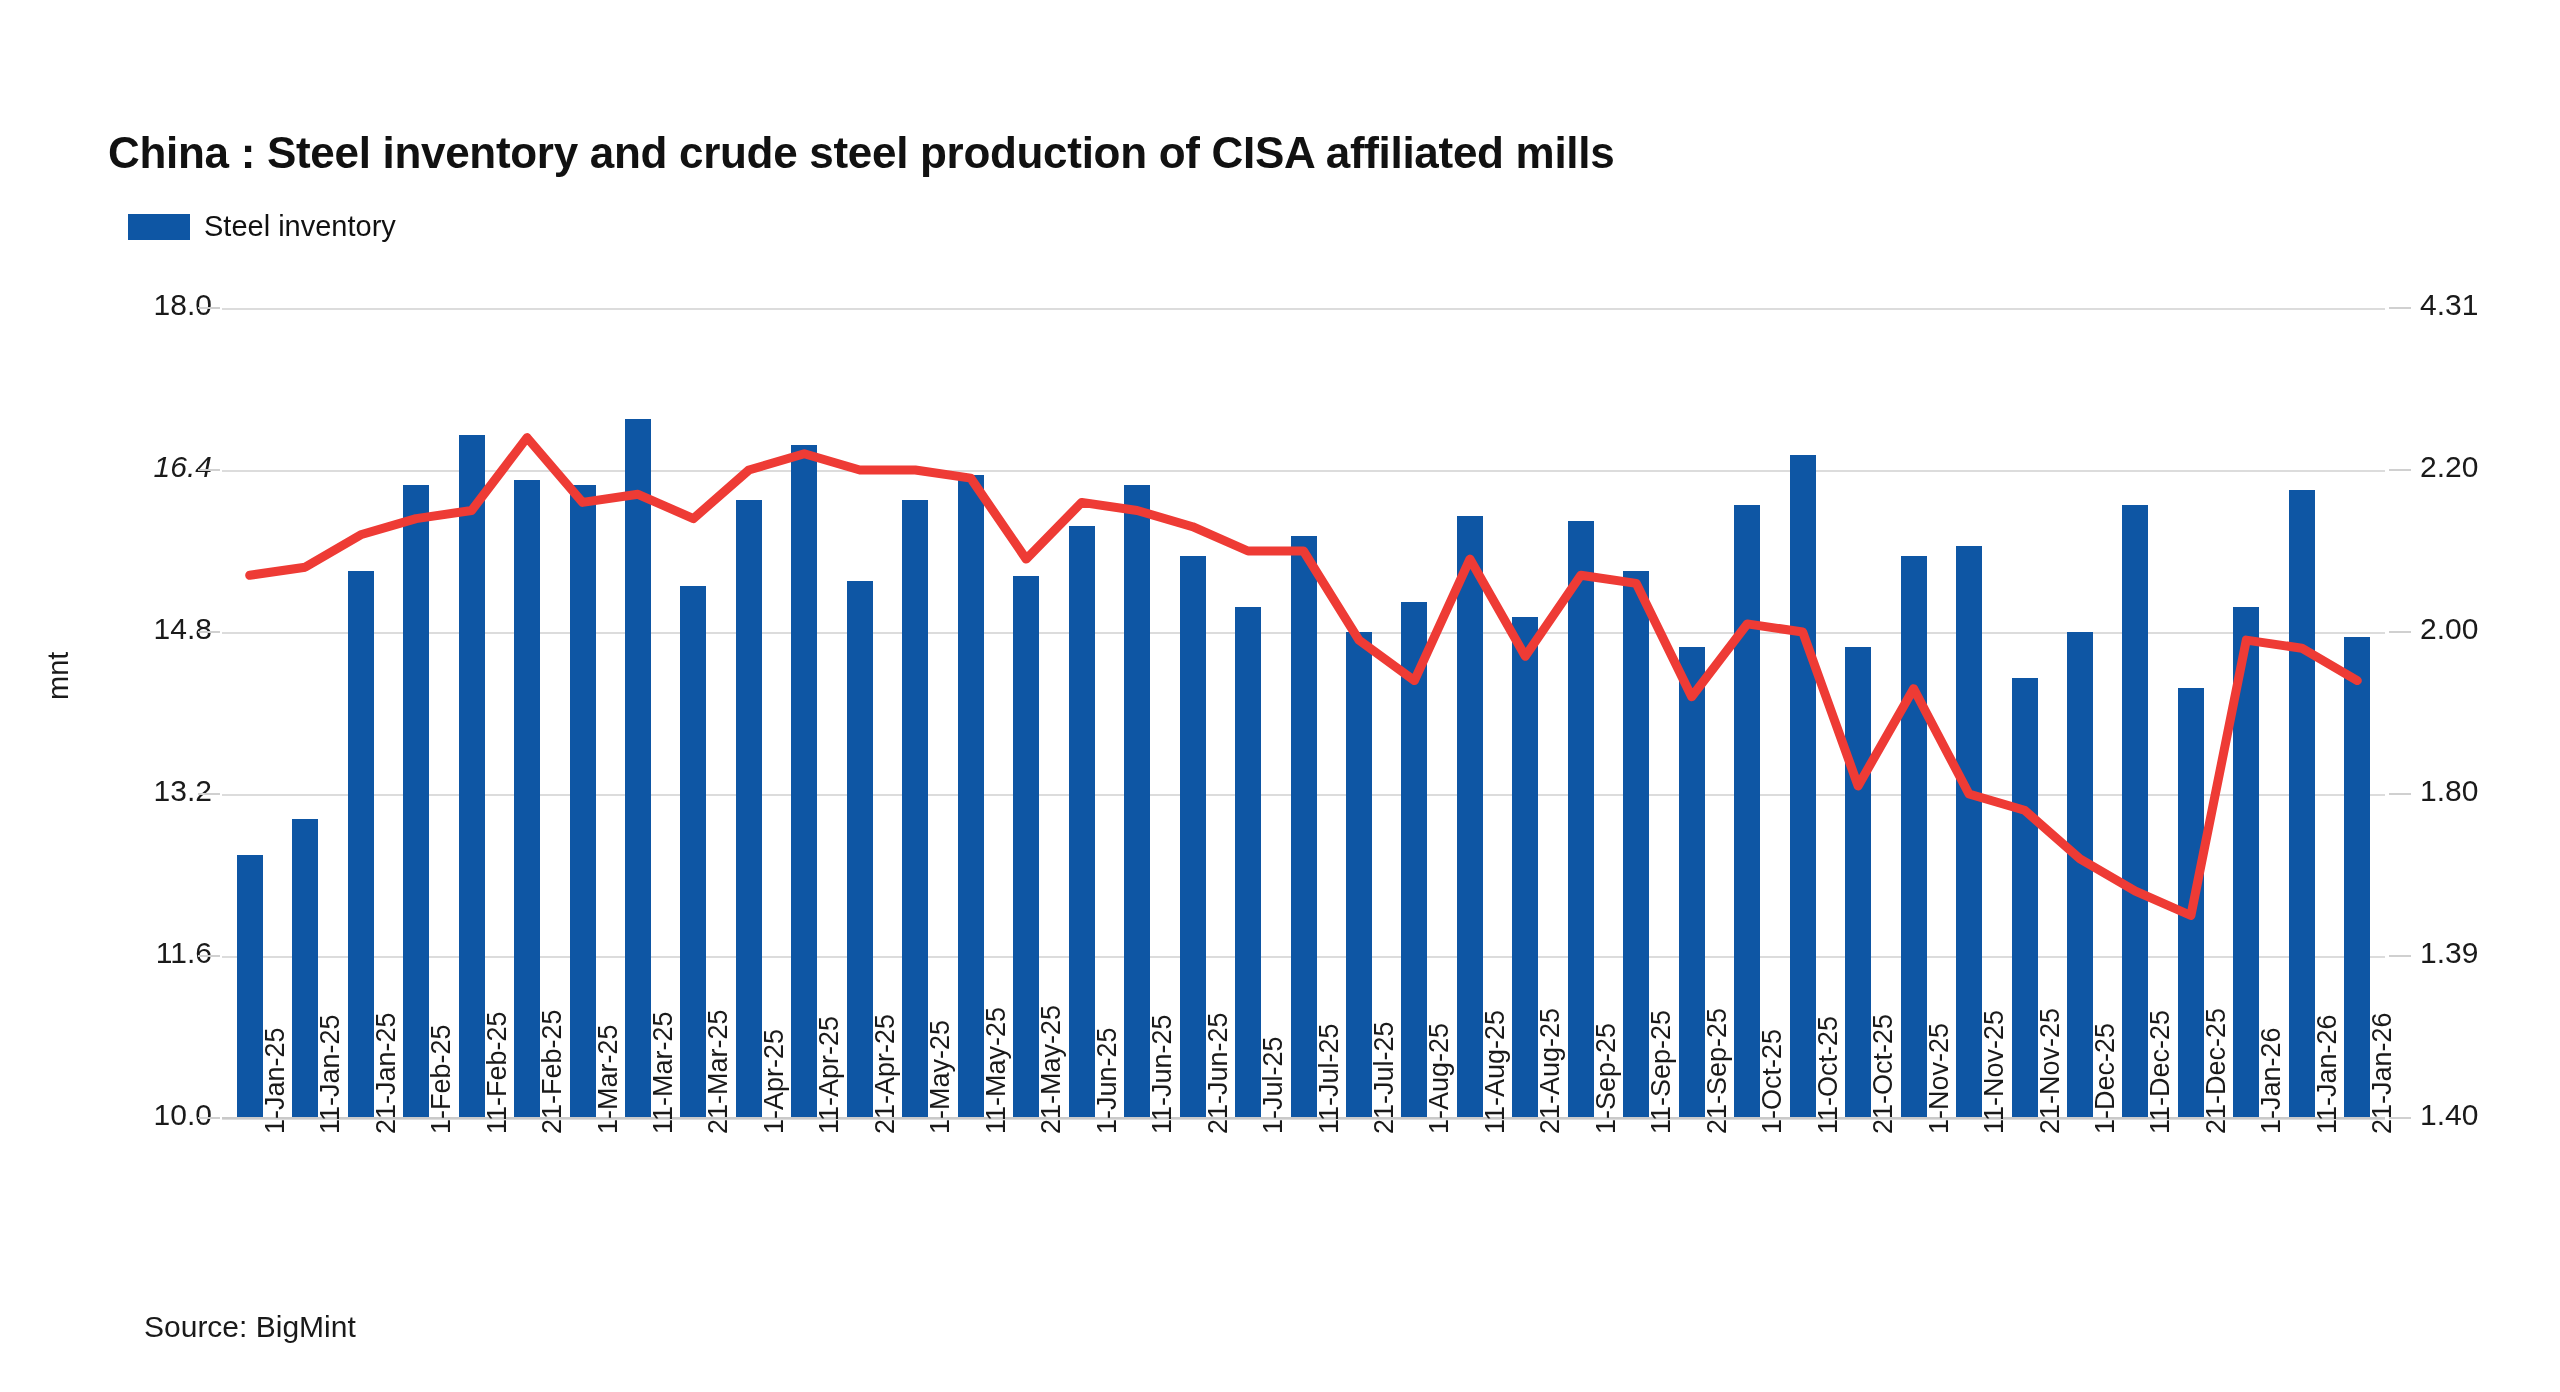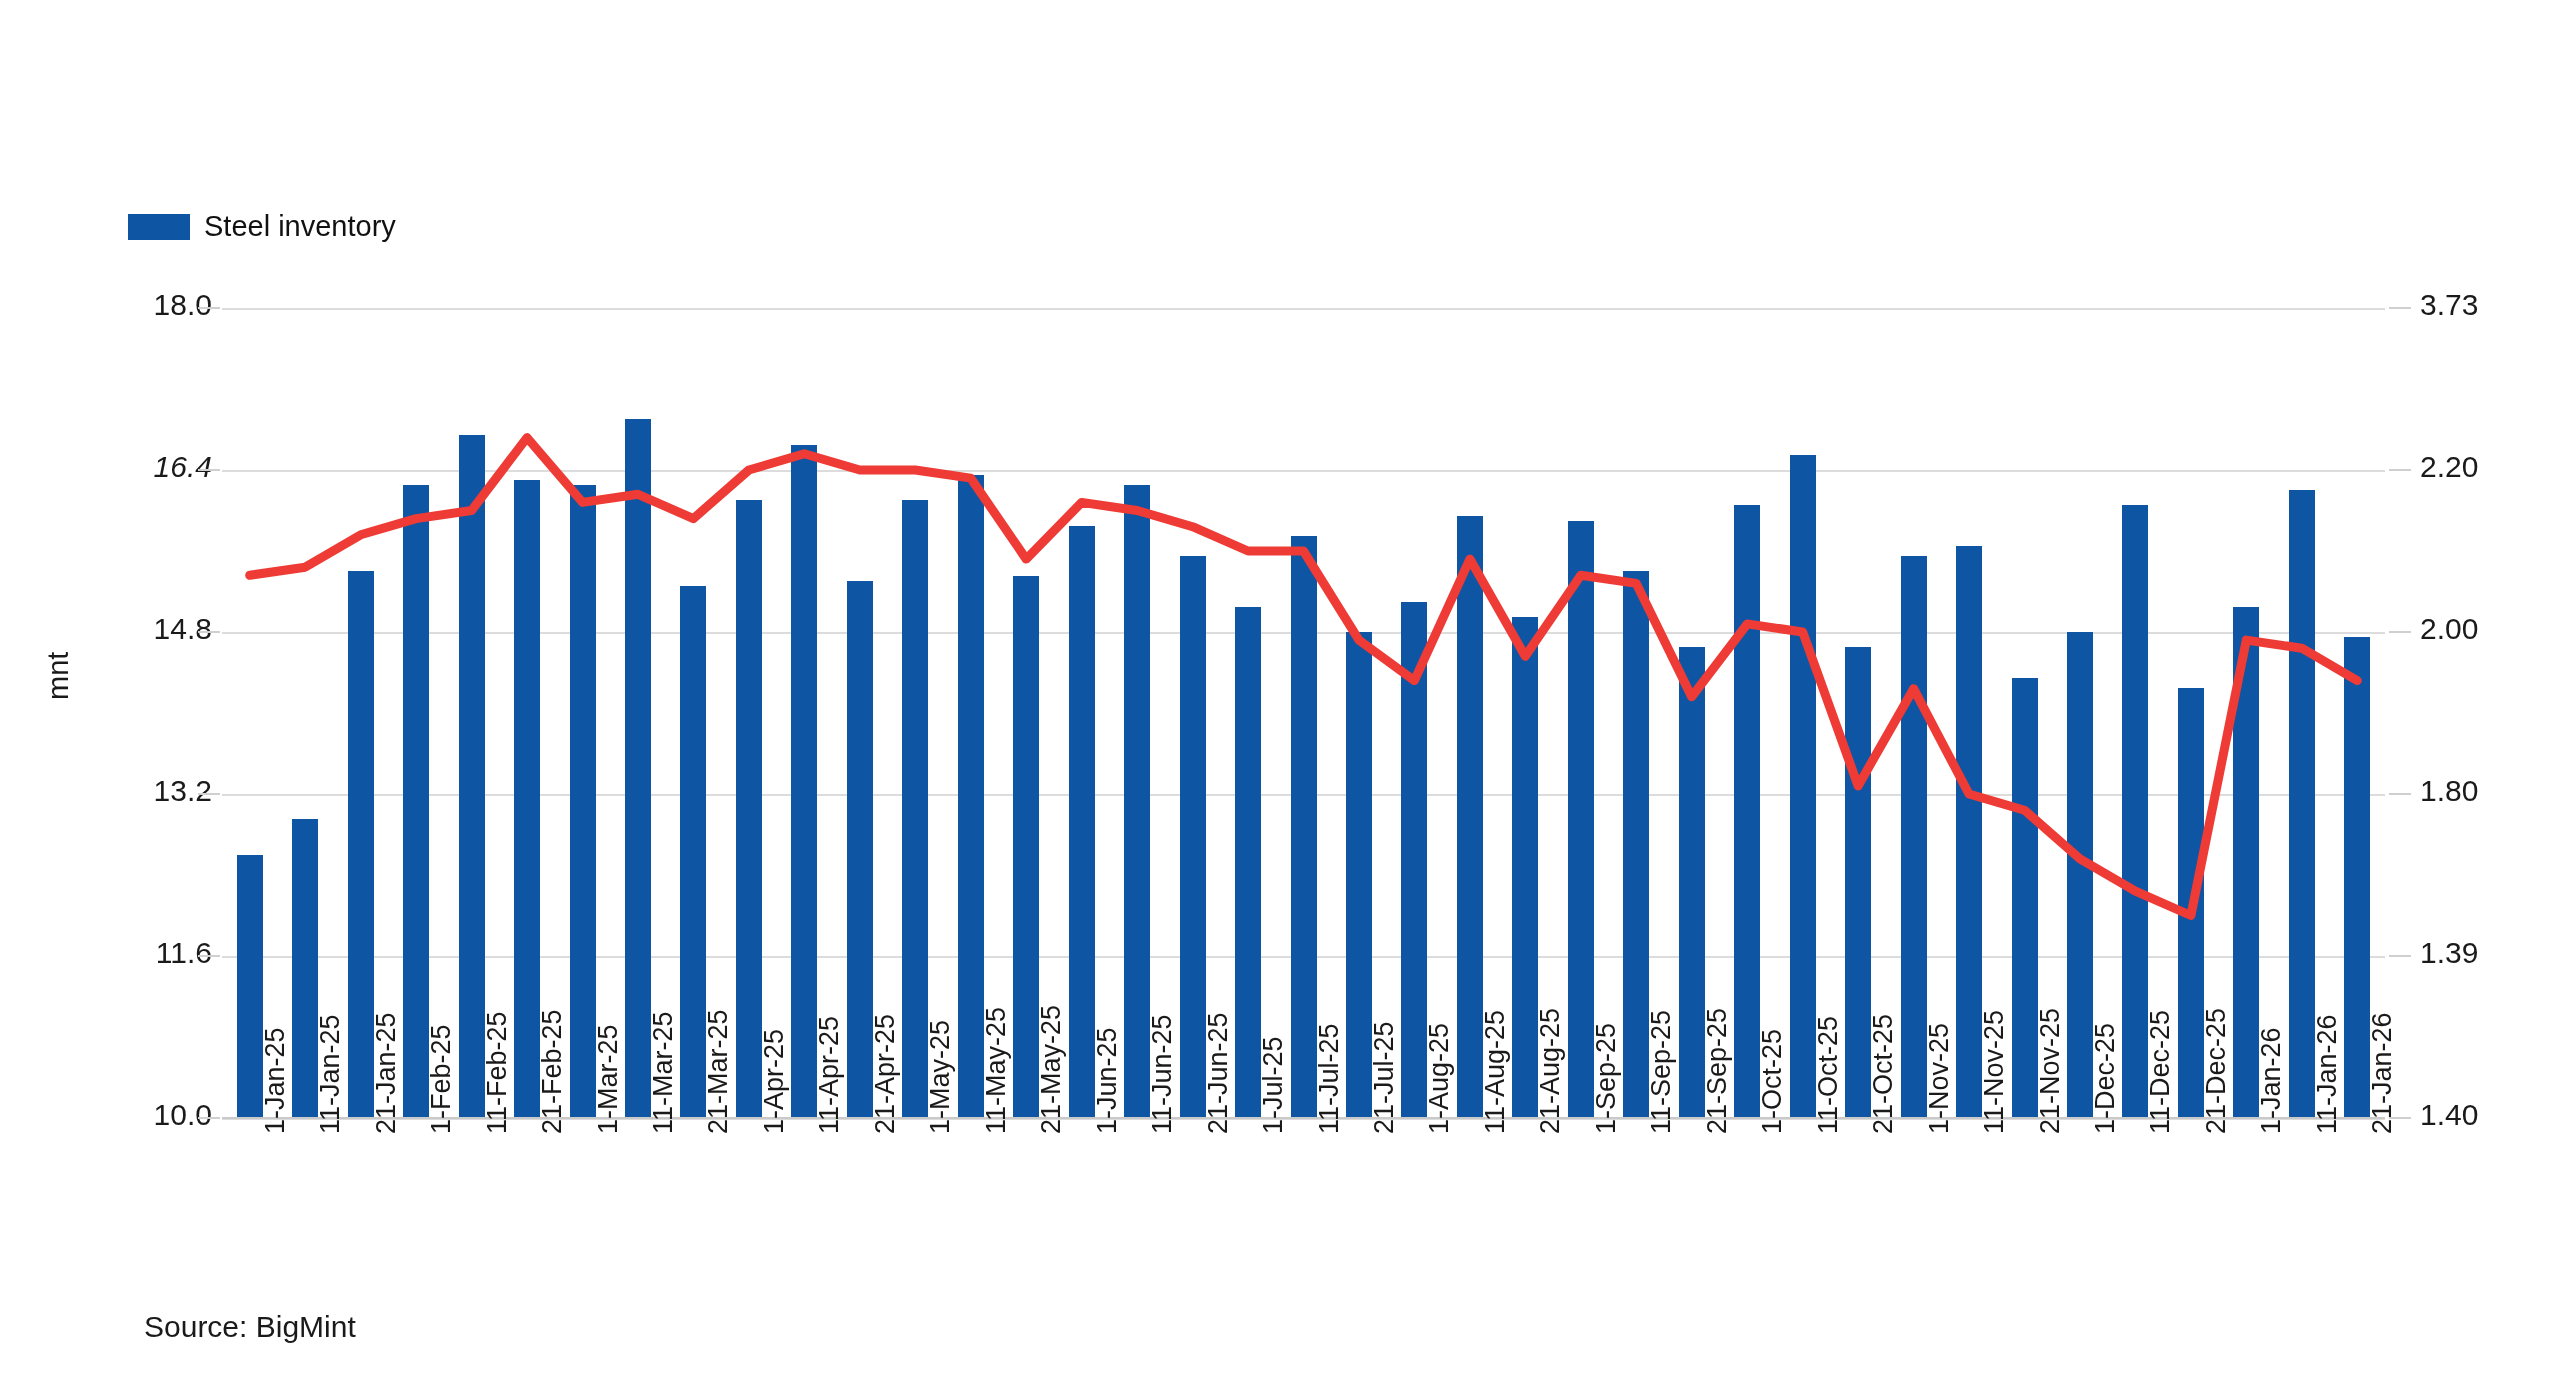--- a/index.html
+++ b/index.html
@@ -129,20 +129,21 @@
     font-size: 30px;
     color: #1a1a1a;
   }
 </style>
 </head>
 <body>
 
 <div id="page">
 
 
+  <div id="chart-title">China : Steel inventory and crude steel production of CISA affiliated mills</div>
 
   <div id="legend">
     <div class="legend-item">
       <span class="legend-swatch-bar"></span>
       <span class="legend-label">Steel inventory</span>
     </div>
   </div>
 
   <div id="plot-wrap">
     <div id="ylabel-left">mnt</div>
@@ -164,21 +165,21 @@
         <div class="ytick ytick-right" style="top: 1098px;">1.40</div>
         <div class="ytick-dash" style="left: 2389px; top: 1117px;"></div>
         <div class="ytick ytick-right" style="top: 936px;">1.39</div>
         <div class="ytick-dash" style="left: 2389px; top: 955px;"></div>
         <div class="ytick ytick-right" style="top: 774px;">1.80</div>
         <div class="ytick-dash" style="left: 2389px; top: 793px;"></div>
         <div class="ytick ytick-right" style="top: 612px;">2.00</div>
         <div class="ytick-dash" style="left: 2389px; top: 631px;"></div>
         <div class="ytick ytick-right" style="top: 450px;">2.20</div>
         <div class="ytick-dash" style="left: 2389px; top: 469px;"></div>
-        <div class="ytick ytick-right" style="top: 288px;">3.73</div>
+        <div class="ytick ytick-right" style="top: 288px;">4.31</div>
         <div class="ytick-dash" style="left: 2389px; top: 307px;"></div>
       </div>
 
     <div id="plot-area">
       <div id="gridlines">
           <div class="gridline" style="top: 810px;"></div>
           <div class="gridline" style="top: 648px;"></div>
           <div class="gridline" style="top: 486px;"></div>
           <div class="gridline" style="top: 324px;"></div>
           <div class="gridline" style="top: 162px;"></div>

